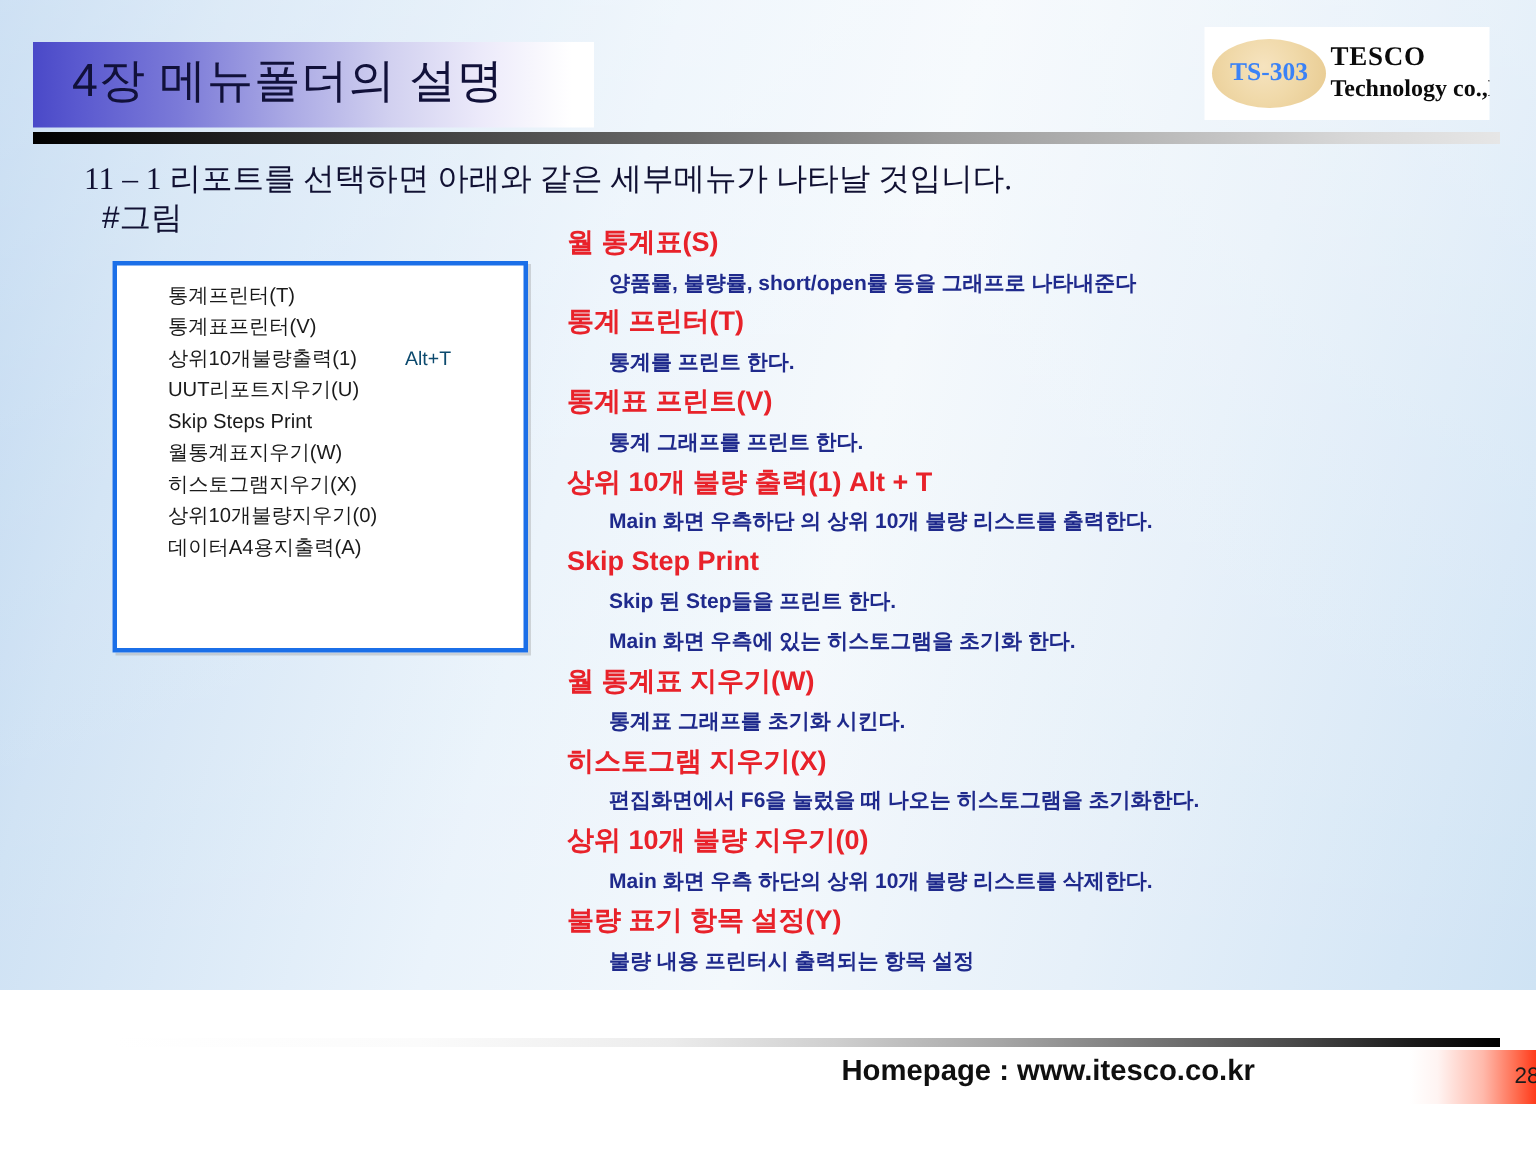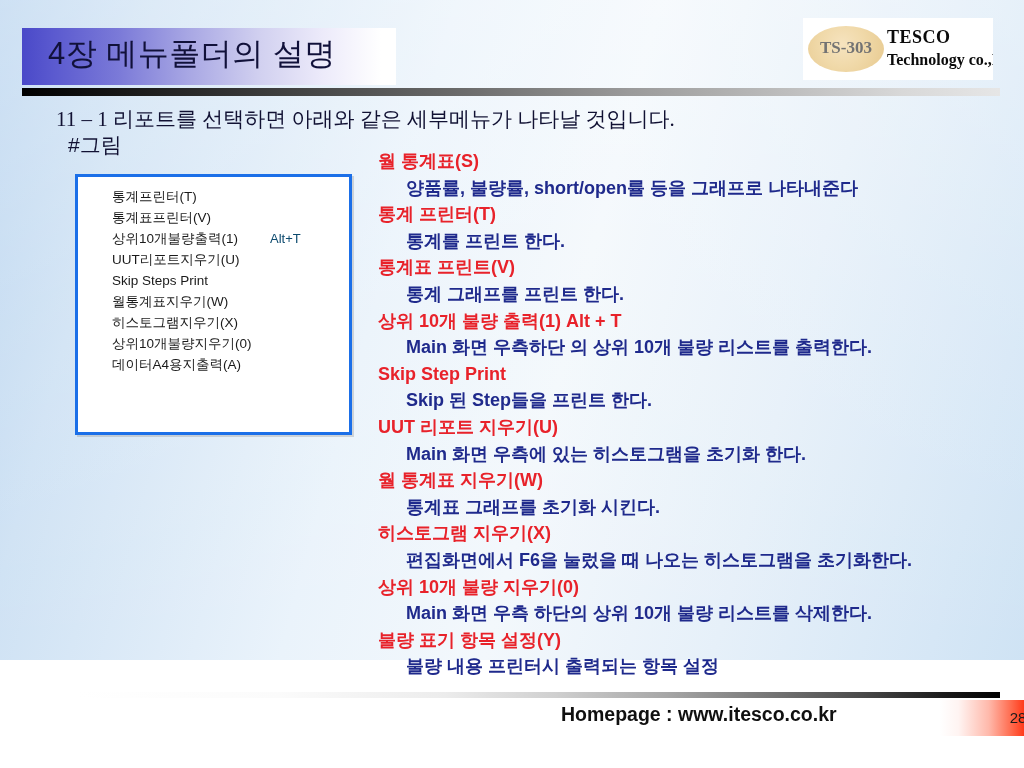--- a/index.html
+++ b/index.html
@@ -89,21 +89,21 @@
   }
   #logo-code {
     position: absolute;
     left: 10px;
     top: 20px;
     width: 66px;
     text-align: center;
     font-family: "Liberation Serif", serif;
     font-size: 17px;
     font-weight: 700;
-    color: #737373;
+    color: #3b82f6;
     letter-spacing: 0px;
   }
   #logo-name-1 {
     position: absolute;
     left: 84px;
     top: 9px;
     font-family: "Liberation Serif", serif;
     font-size: 18px;
     font-weight: 700;
     color: #0b0b0b;
@@ -184,21 +184,21 @@
     width: 600px;
   }
   .desc-head {
     font-size: 18px;
     font-weight: 700;
     color: #e8222a;
     line-height: 26.6px;
     white-space: nowrap;
   }
   .desc-body {
-    font-size: 18px;
+    font-size: 14px;
     font-weight: 700;
     color: #1f2a8c;
     line-height: 26.6px;
     padding-left: 28px;
     white-space: nowrap;
   }
 
   
   #footer-rule {
     position: absolute;
@@ -284,21 +284,20 @@
       <div class="desc-head">월 통계표(S)</div>
       <div class="desc-body">양품률, 불량률, short/open률 등을 그래프로 나타내준다</div>
       <div class="desc-head">통계 프린터(T)</div>
       <div class="desc-body">통계를 프린트 한다.</div>
       <div class="desc-head">통계표 프린트(V)</div>
       <div class="desc-body">통계 그래프를 프린트 한다.</div>
       <div class="desc-head">상위 10개 불량 출력(1) Alt + T</div>
       <div class="desc-body">Main 화면 우측하단 의 상위 10개 불량 리스트를 출력한다.</div>
       <div class="desc-head">Skip Step Print</div>
       <div class="desc-body">Skip 된 Step들을 프린트 한다.</div>
-      <div class="desc-head">UUT 리포트 지우기(U)</div>
       <div class="desc-body">Main 화면 우측에 있는 히스토그램을 초기화 한다.</div>
       <div class="desc-head">월 통계표 지우기(W)</div>
       <div class="desc-body">통계표 그래프를 초기화 시킨다.</div>
       <div class="desc-head">히스토그램 지우기(X)</div>
       <div class="desc-body">편집화면에서 F6을 눌렀을 때 나오는 히스토그램을 초기화한다.</div>
       <div class="desc-head">상위 10개 불량 지우기(0)</div>
       <div class="desc-body">Main 화면 우측 하단의 상위 10개 불량 리스트를 삭제한다.</div>
       <div class="desc-head">불량 표기 항목 설정(Y)</div>
       <div class="desc-body">불량 내용 프린터시 출력되는 항목 설정</div>
     </div>

